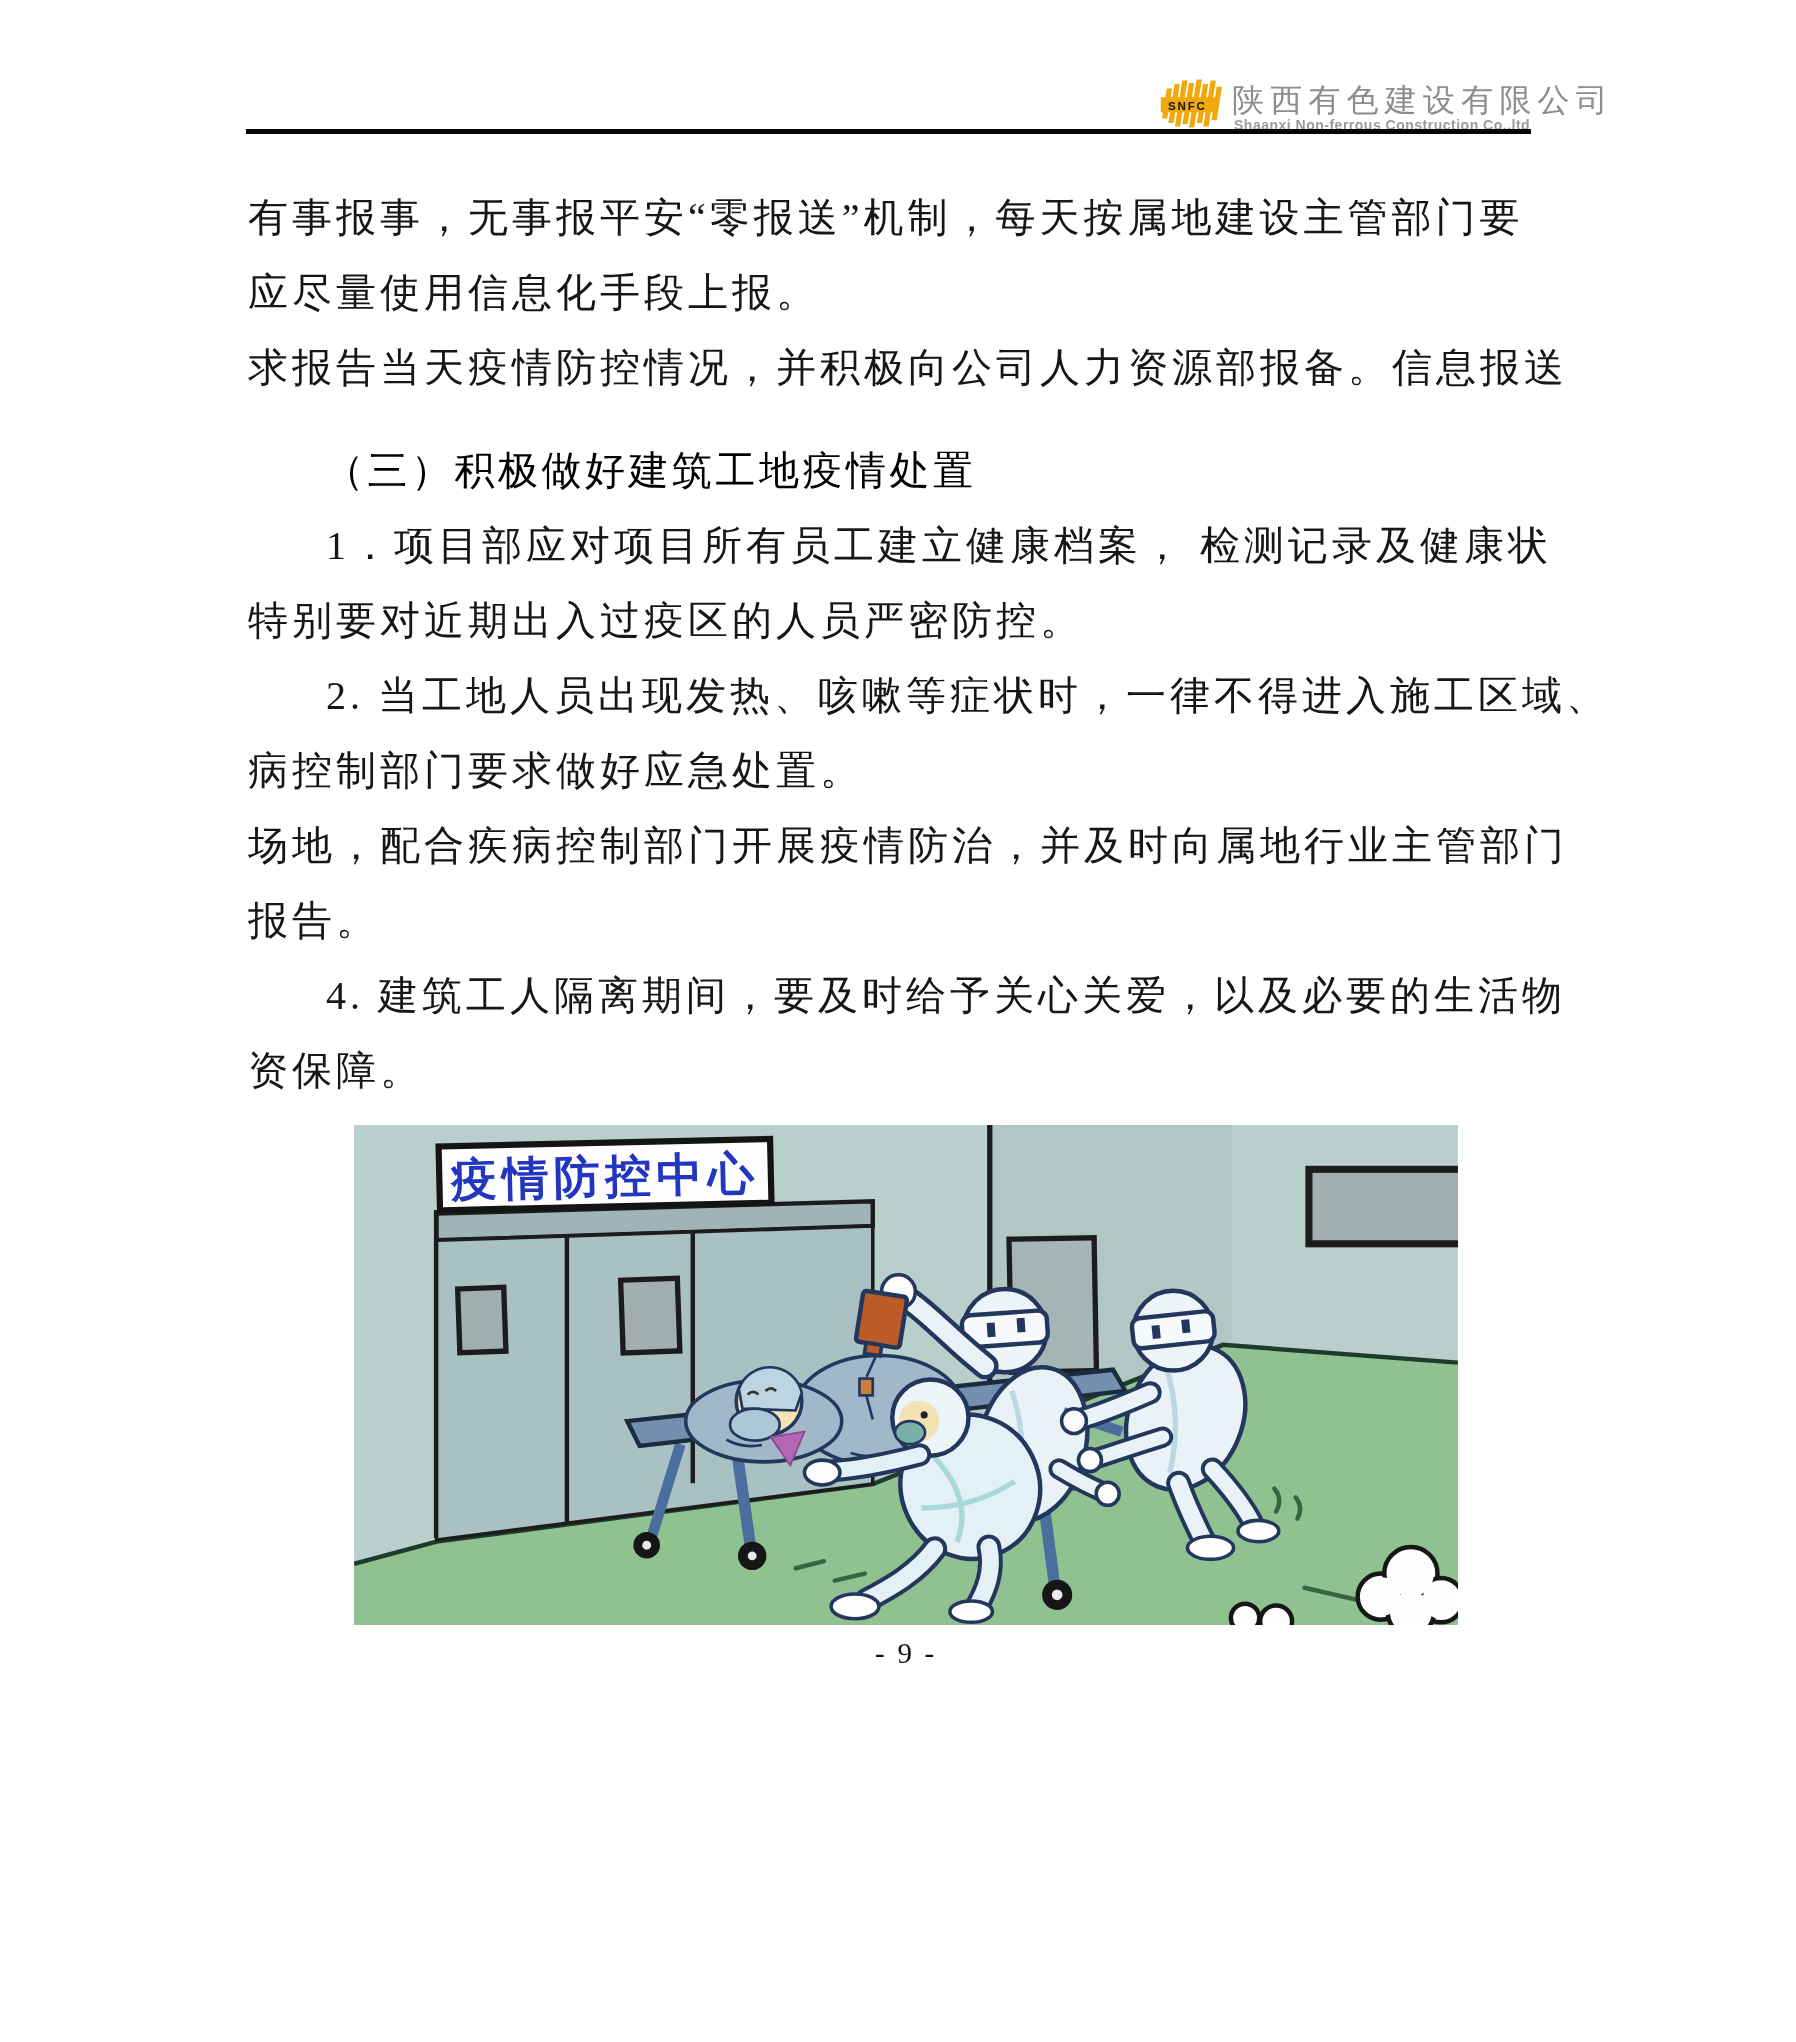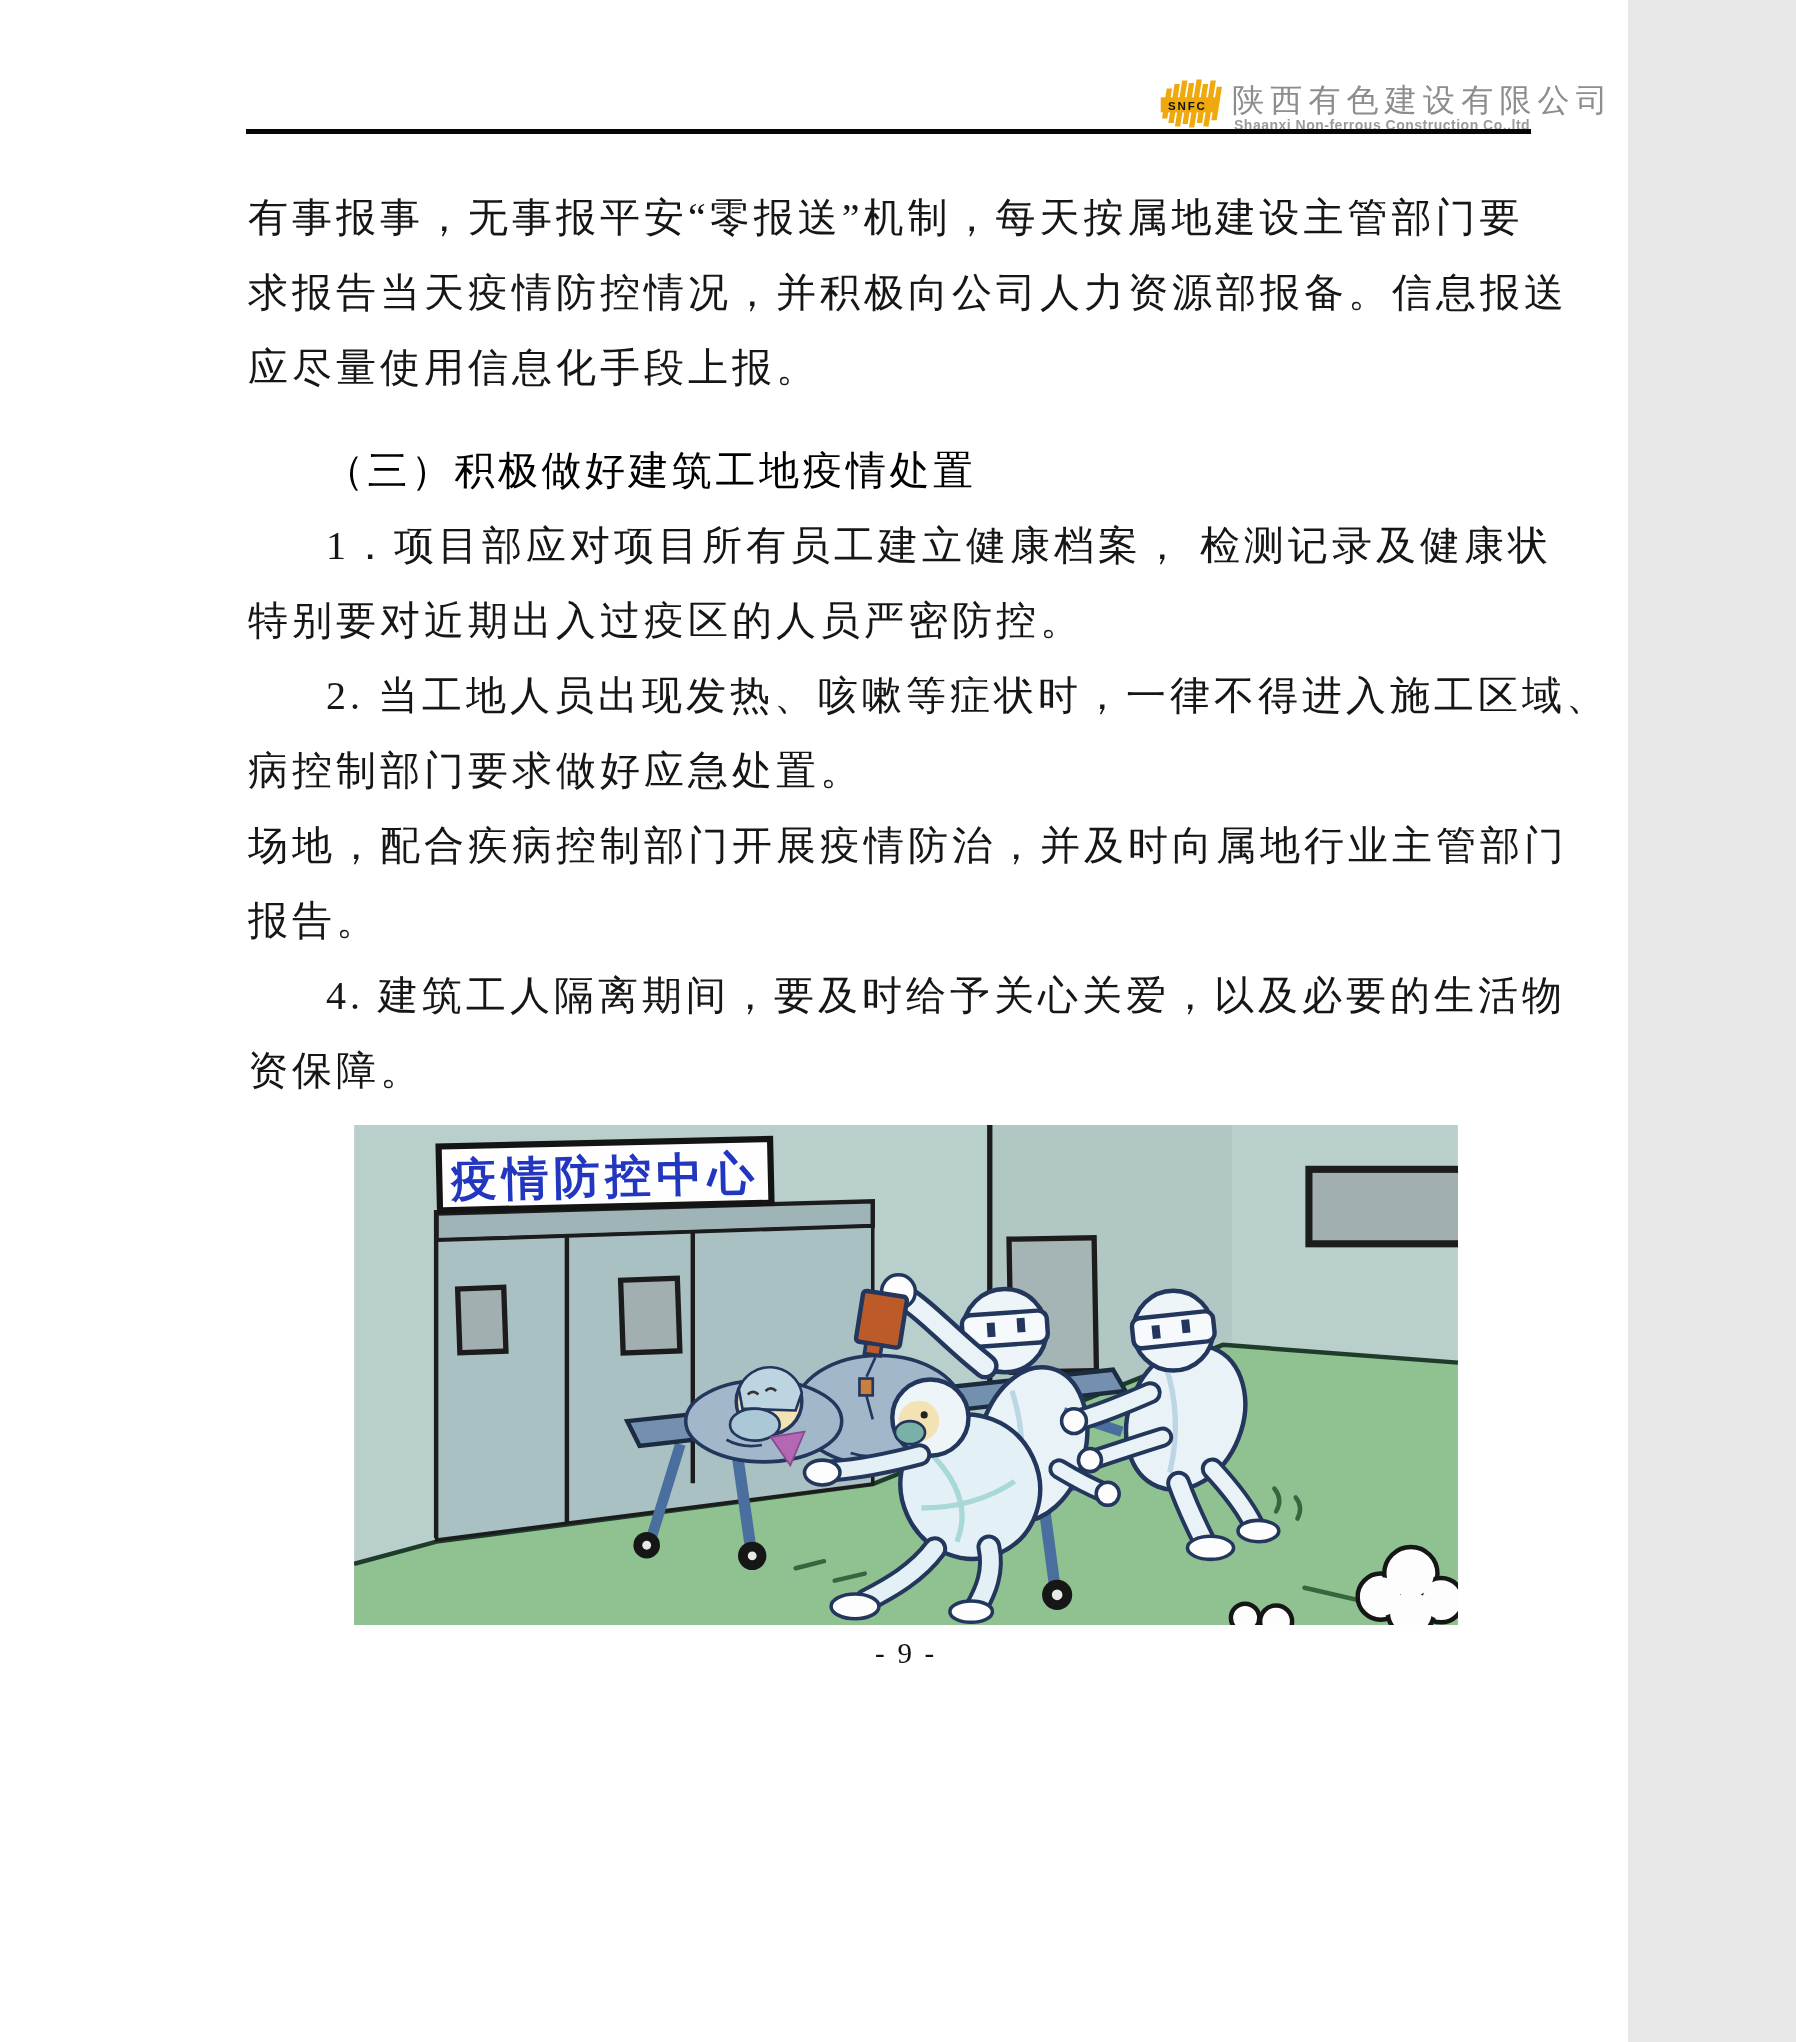--- a/index.html
+++ b/index.html
@@ -1,17 +1,17 @@
 <!DOCTYPE html>
 <html style="font-size:14px"><head>
 <meta charset="utf-8">
 <style>
   html,body{margin:0;padding:0;background:#e8e8e8;}
   .page{
-    position:relative;width:1628px;height:2043px;background:#ffffff;
+    position:relative;width:1796px;height:2043px;background:#ffffff;
     font-family:"Liberation Serif",serif;color:#151515;overflow:hidden;
   }
   
   .logo-icon{position:absolute;left:1158px;top:76px;}
   .logo-cn{
     position:absolute;left:1232px;top:83px;width:301px;
     font-family:"Liberation Sans",sans-serif;font-size:32px;line-height:34px;
     letter-spacing:6.2px;color:#8d8d8d;white-space:nowrap;
   }
   .logo-en{
@@ -62,22 +62,22 @@
     </svg>
     <div class="logo-cn">陕西有色建设有限公司</div>
     <div class="logo-en">Shaanxi Non-ferrous Construction Co.,ltd</div>
     <div class="header-rule"></div>
   </div>
 
   <div class="content">
 
     <div>
       <div class="ln">有事报事，无事报平安“零报送”机制，每天按属地建设主管部门要</div>
+      <div class="ln">应尽量使用信息化手段上报。</div>
       <div class="ln">求报告当天疫情防控情况，并积极向公司人力资源部报备。信息报送</div>
-      <div class="ln">应尽量使用信息化手段上报。</div>
     </div>
 
     <div class="heading">（三）积极做好建筑工地疫情处置</div>
 
     <div>
       <div class="ln ind">1．项目部应对项目所有员工建立健康档案， 检测记录及健康状</div>
       <div class="ln">特别要对近期出入过疫区的人员严密防控。</div>
     </div>
 
     <div>

